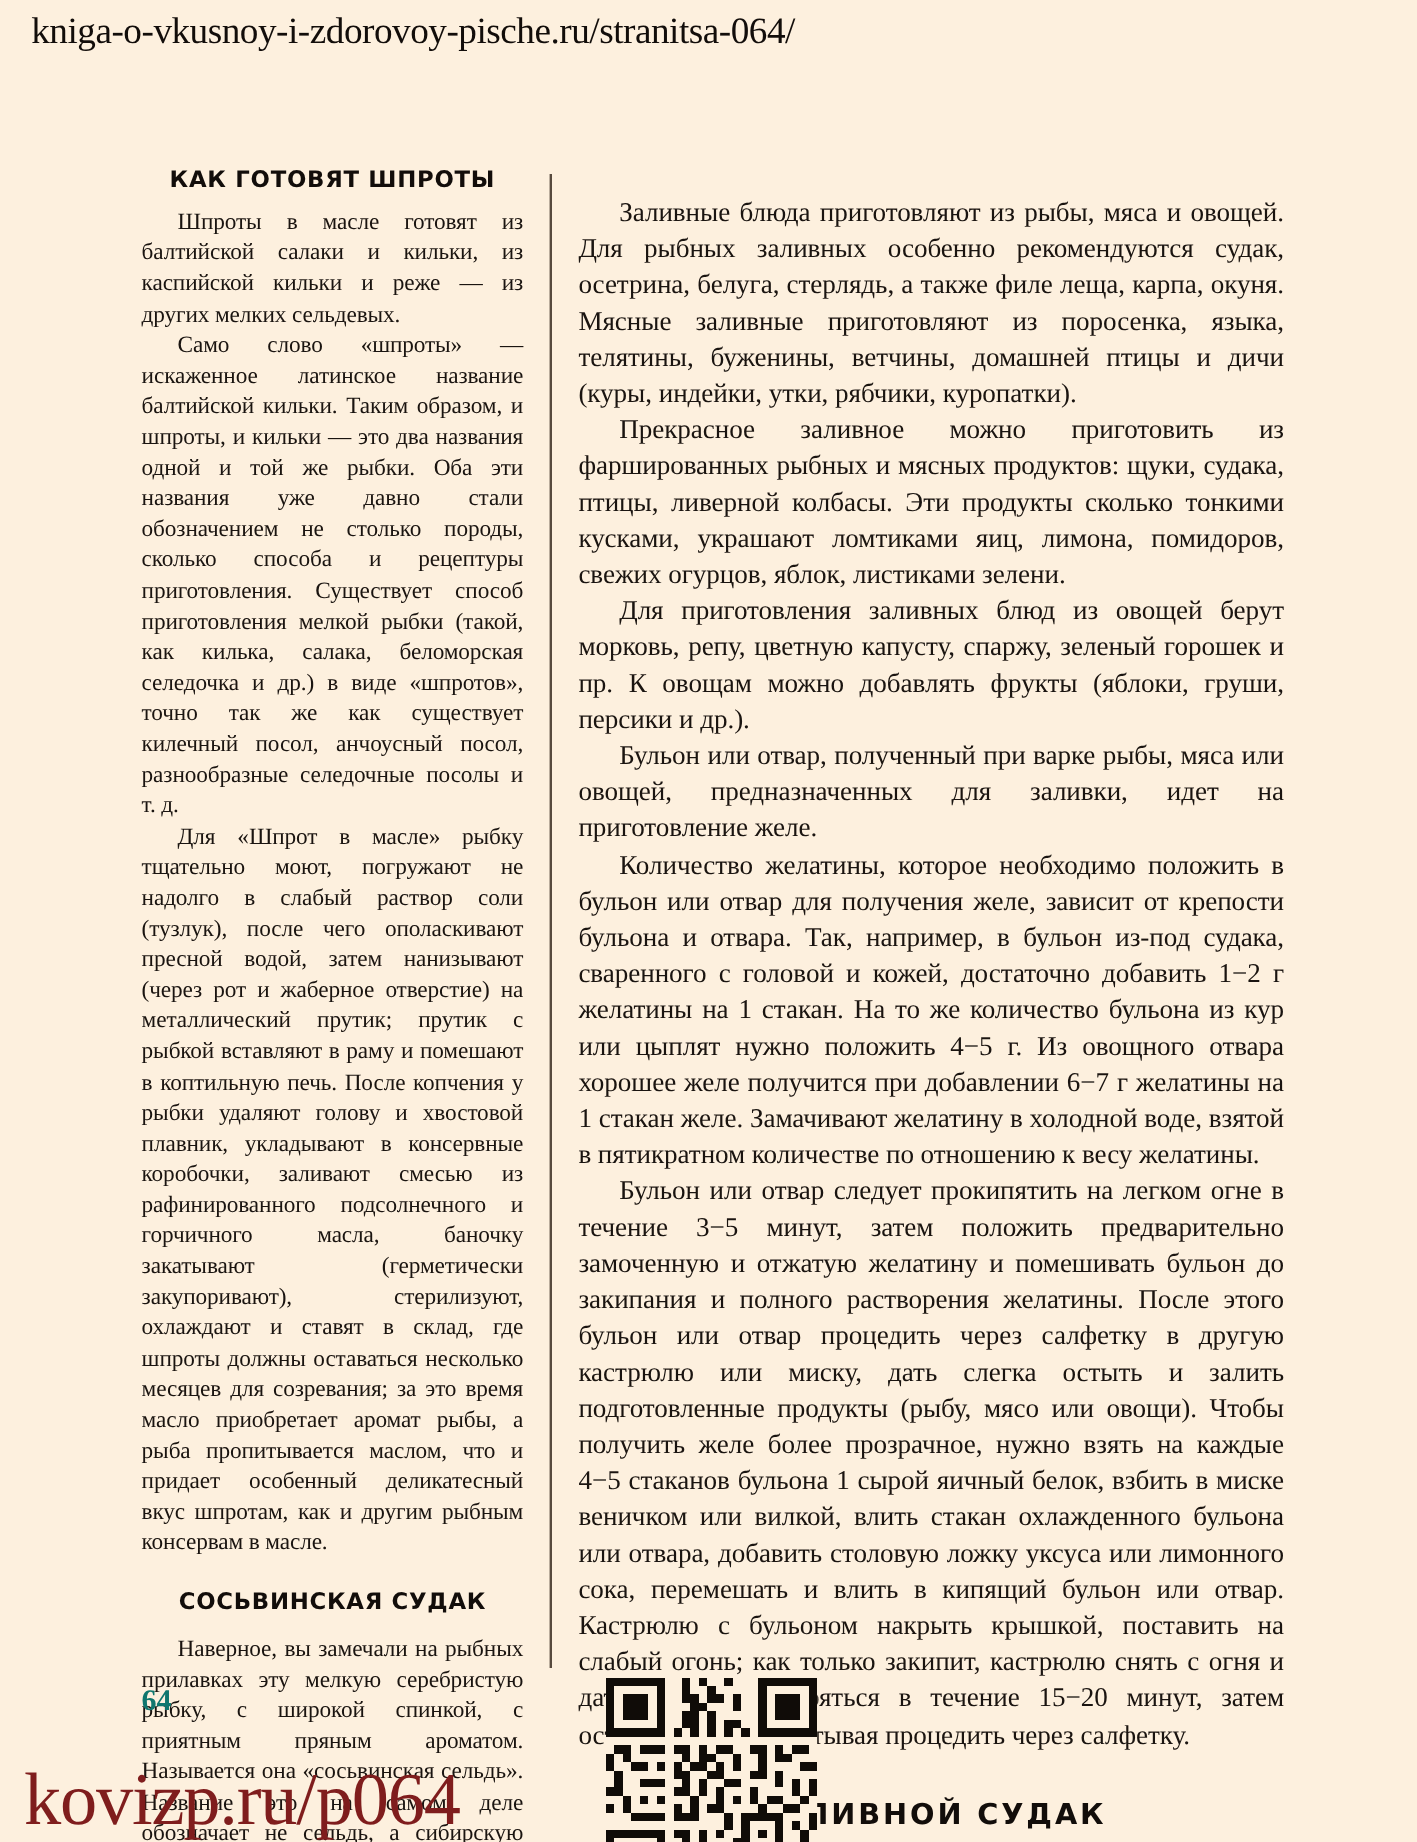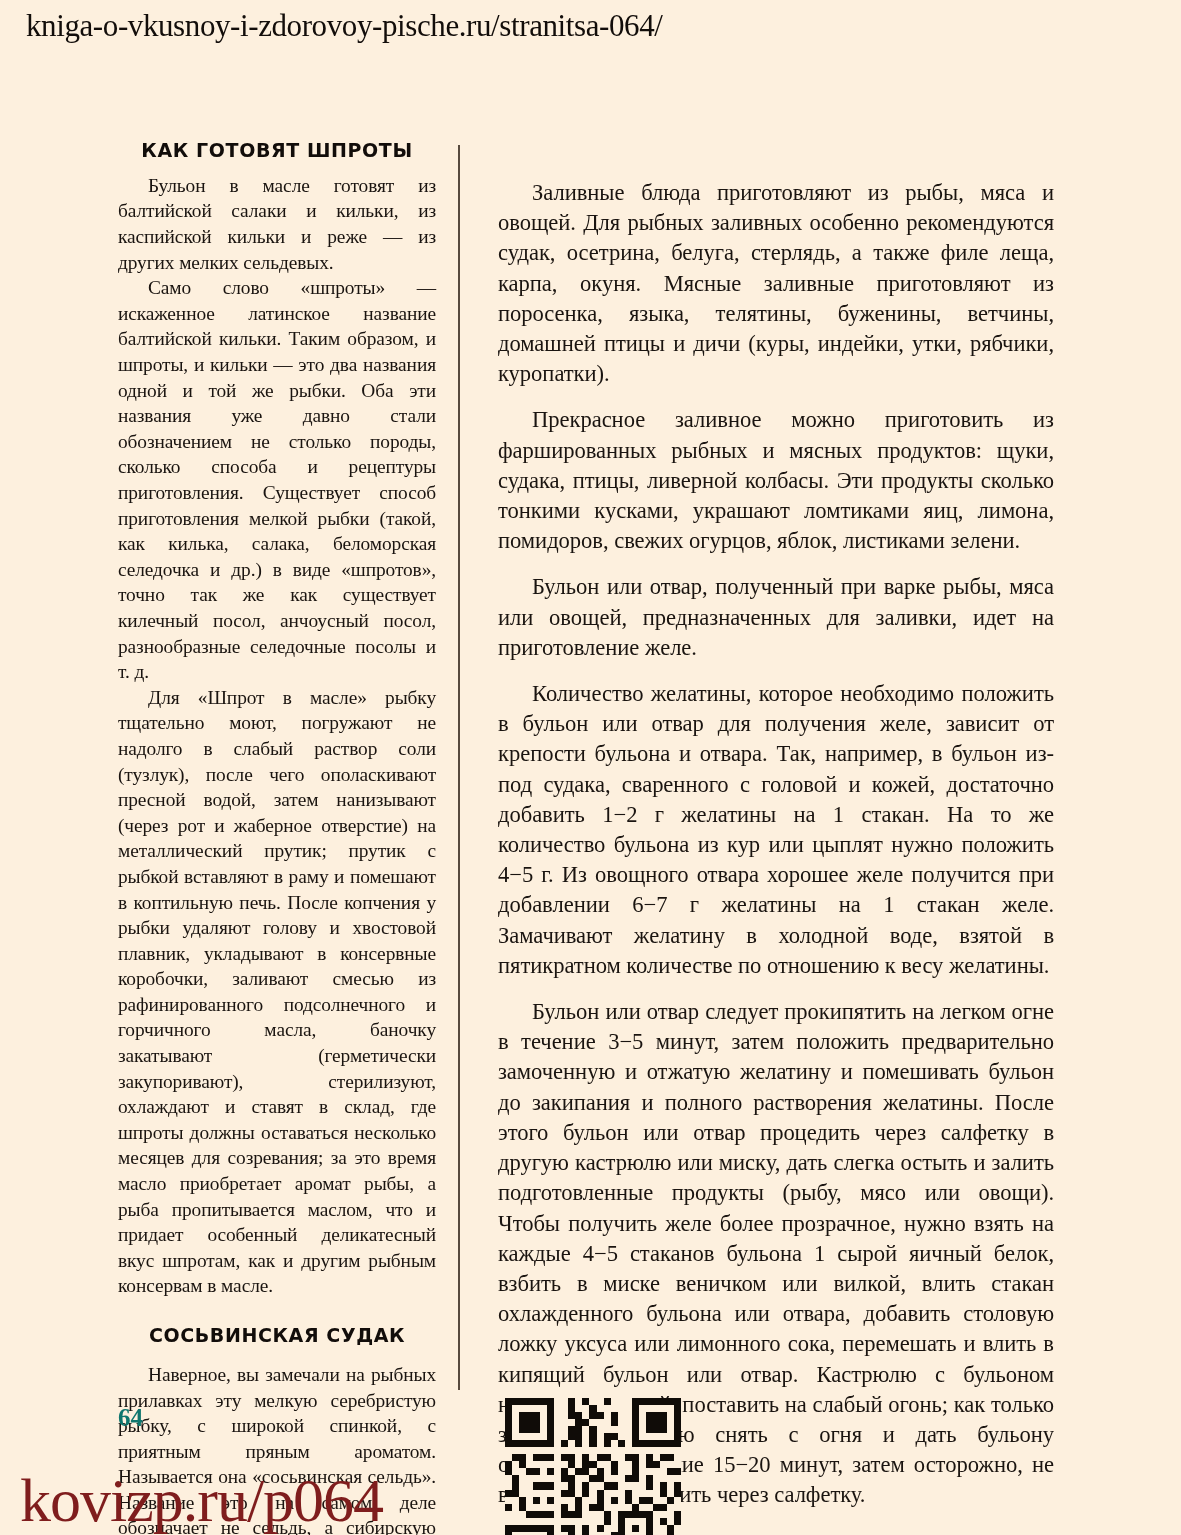--- a/index.html
+++ b/index.html
@@ -89,21 +89,21 @@
     text-indent: 30px;
     text-align: justify;
     font-size: 19.4px;
     line-height: 25.6px;
     letter-spacing: -0.1px;
     word-spacing: 0px;
     hyphens: manual;
   }
 
   .col-right p {
-    margin: 16px;
+    margin: 0;
     text-indent: 34px;
     text-align: justify;
     font-size: 22.6px;
     line-height: 30.2px;
     letter-spacing: -0.05px;
     hyphens: manual;
   }
 
   .gap-before-head {
     height: 26px;
@@ -166,38 +166,39 @@
 
 <div class="page">
 
   <div class="divider"></div>
 
   <div class="col col-left">
 
     <h2 class="sect">КАК ГОТОВЯТ ШПРОТЫ</h2>
     <div class="gap-after-title-l"></div>
 
-    <p>Бульон в масле готовят из балтийской салаки и кильки, из каспийской кильки и реже — из других мелких сельдевых.</p>
+    <p>Шпроты в масле готовят из балтийской салаки и кильки, из каспийской кильки и реже — из других мелких сельдевых.</p>
     <p>Само слово «шпроты» — искаженное латинское название балтийской кильки. Таким образом, и шпроты, и кильки — это два названия одной и той же рыбки. Оба эти названия уже давно стали обозначением не столько породы, сколько способа и рецептуры приготовления. Существует способ приготовления мелкой рыбки (такой, как килька, салака, беломорская селедочка и др.) в виде «шпротов», точно так же как существует килечный посол, анчоусный посол, разнообразные селедочные посолы и т. д.</p>
     <p>Для «Шпрот в масле» рыбку тщательно моют, погружают не надолго в слабый раствор соли (тузлук), после чего ополаскивают пресной водой, затем нанизывают (через рот и жаберное отверстие) на металлический прутик; прутик с рыбкой вставляют в раму и помешают в коптильную печь. После копчения у рыбки удаляют голову и хвостовой плавник, укладывают в консервные коробочки, заливают смесью из рафинированного подсолнечного и горчичного масла, баночку закатывают (герметически закупоривают), стерилизуют, охлаждают и ставят в склад, где шпроты должны оставаться несколько месяцев для созревания; за это время масло приобретает аромат рыбы, а рыба пропитывается маслом, что и придает особенный деликатесный вкус шпротам, как и другим рыбным консервам в масле.</p>
 
     <div class="gap-before-head"></div>
     <h2 class="sect">СОСЬВИНСКАЯ СУДАК</h2>
     <div class="gap-after-head"></div>
 
     <p>Наверное, вы замечали на рыбных прилавках эту мелкую серебристую рыбку, с широкой спинкой, с приятным пряным ароматом. Называется она «сосьвинская сельдь». Название это на самом деле обозначает не сельдь, а сибирскую рыбку тугун из семейства лососевых, вылавливаемую в реке Сосьве (приток Оби) и приготовляемую пряным (килечным) посолом.</p>
 
   </div>
 
   <div class="col col-right">
 
     <div class="gap-after-title-r"></div>
 
     <p>Заливные блюда приготовляют из рыбы, мяса и овощей. Для рыбных заливных особенно рекомендуются судак, осетрина, белуга, стерлядь, а также филе леща, карпа, окуня. Мясные заливные приготовляют из поросенка, языка, телятины, буженины, ветчины, домашней птицы и дичи (куры, индейки, утки, рябчики, куропатки).</p>
     <p>Прекрасное заливное можно приготовить из фаршированных рыбных и мясных продуктов: щуки, судака, птицы, ливерной колбасы. Эти продукты сколько тонкими кусками, украшают ломтиками яиц, лимона, помидоров, свежих огурцов, яблок, листиками зелени.</p>
+    <p>Для приготовления заливных блюд из овощей берут морковь, репу, цветную капусту, спаржу, зеленый горошек и пр. К овощам можно добавлять фрукты (яблоки, груши, персики и др.).</p>
     <p>Бульон или отвар, полученный при варке рыбы, мяса или овощей, предназначенных для заливки, идет на приготовление желе.</p>
     <p>Количество желатины, которое необходимо положить в бульон или отвар для получения желе, зависит от крепости бульона и отвара. Так, например, в бульон из-под судака, сваренного с головой и кожей, достаточно добавить 1−2 г желатины на 1 стакан. На то же количество бульона из кур или цыплят нужно положить 4−5 г. Из овощного отвара хорошее желе получится при добавлении 6−7 г желатины на 1 стакан желе. Замачивают желатину в холодной воде, взятой в пятикратном количестве по отношению к весу желатины.</p>
     <p>Бульон или отвар следует прокипятить на легком огне в течение 3−5 минут, затем положить предварительно замоченную и отжатую желатину и помешивать бульон до закипания и полного растворения желатины. После этого бульон или отвар процедить через салфетку в другую кастрюлю или миску, дать слегка остыть и залить подготовленные продукты (рыбу, мясо или овощи). Чтобы получить желе более прозрачное, нужно взять на каждые 4−5 стаканов бульона 1 сырой яичный белок, взбить в миске веничком или вилкой, влить стакан охлажденного бульона или отвара, добавить столовую ложку уксуса или лимонного сока, перемешать и влить в кипящий бульон или отвар. Кастрюлю с бульоном накрыть крышкой, поставить на слабый огонь; как только закипит, кастрюлю снять с огня и дать бульону отстояться в течение 15−20 минут, затем осторожно, не взбалтывая процедить через салфетку.</p>
 
     <div class="gap-before-head-r"></div>
     <h2 class="sect">ЗАЛИВНОЙ СУДАК</h2>
 
   </div>
 </div>
 

